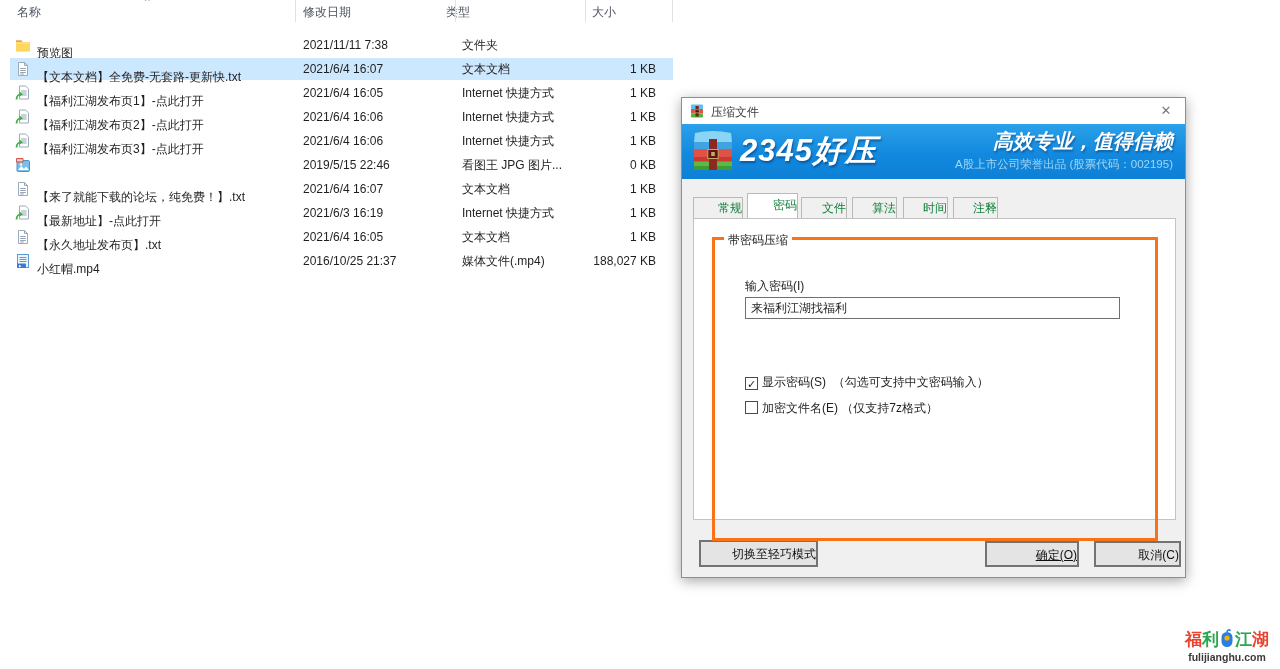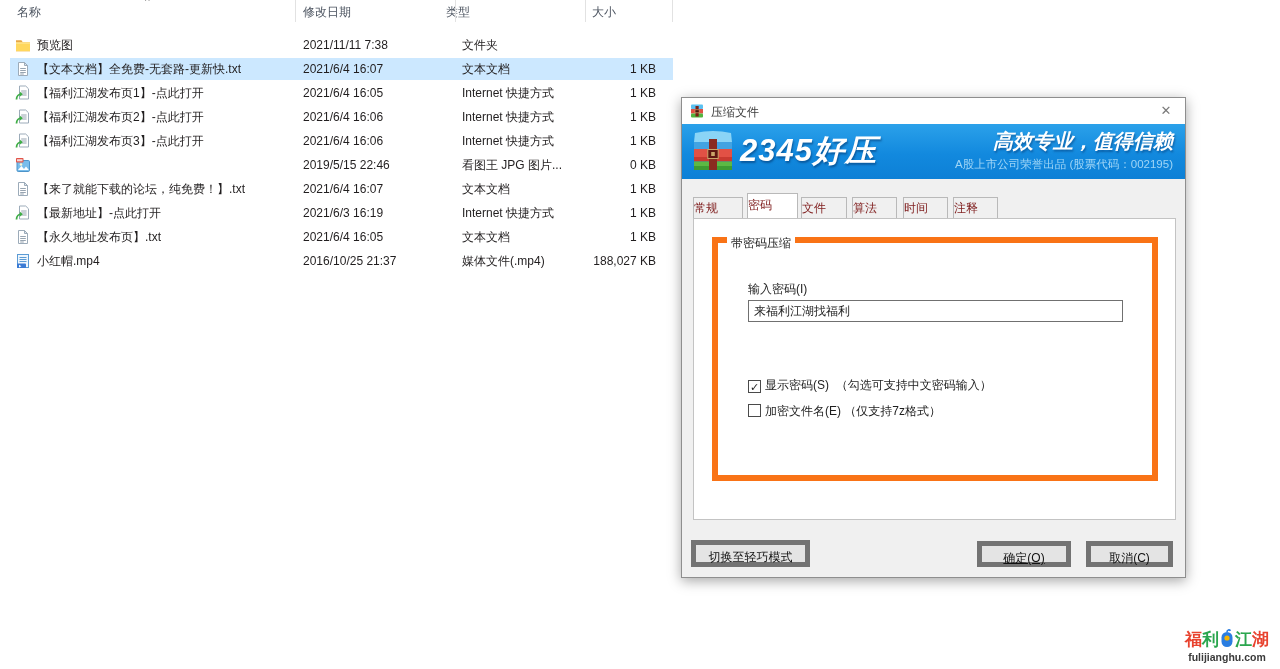--- a/index.html
+++ b/index.html
@@ -9,21 +9,21 @@
   
   .explorer { position:absolute; left:0; top:0; width:680px; height:669px; background:#fff; }
   .hdr { position:absolute; top:0; left:0; width:680px; height:22px; background:#fff; font-size:12px; color:#4c5460; }
   .hdr-cell { position:absolute; top:4px; }
   .sort-caret { position:absolute; left:145px; top:-4px; font-size:10px; color:#8a8a8a; }
   .col-sep { position:absolute; top:0; width:1px; height:22px; background:#e2e2e2; }
   .rows { position:absolute; top:33px; left:0; width:680px; }
   .file-row { position:absolute; left:0; width:673px; height:24px; font-size:12px; color:#211e1f; }
   .file-row.selected .row-bg { position:absolute; left:10px; top:1px; width:663px; height:22px; background:#cce8ff; }
   .ficon { position:absolute; left:15px; top:4px; width:16px; height:16px; }
-  .cell-name { position:absolute; left:37px; top:0; line-height:24px; white-space:nowrap;text-align:center; }
+  .cell-name { position:absolute; left:37px; top:8px; line-height:24px; white-space:nowrap;text-align:center; }
   .cell-date { position:absolute; left:303px; top:0; line-height:24px; white-space:nowrap; }
   .cell-type { position:absolute; left:462px; top:0; line-height:24px; white-space:nowrap; }
   .cell-size { position:absolute; left:540px; top:0; width:116px; line-height:24px; text-align:right; white-space:nowrap; }
 
   
   .dialog { position:absolute; left:681px; top:97px; width:505px; height:481px; background:#f0f0f0;
             border:1px solid #8e8e8e; box-shadow:0 3px 12px rgba(0,0,0,.35); }
   .titlebar { position:absolute; left:0; top:0; width:100%; height:26px; background:#ffffff; }
   .titlebar-icon { position:absolute; left:7px; top:5px; width:16px; height:16px; }
   .titlebar-text { position:absolute; left:29px; top:6px; font-size:12px; color:#3c3c3c; }
@@ -33,38 +33,38 @@
             background:linear-gradient(180deg,#2ba1ea 0%,#1289de 55%,#0d80d6 100%); }
   .banner-logo { position:absolute; left:9px; top:5px; }
   .brand { position:absolute; left:58px; top:6px; font-size:31px; font-weight:bold; font-style:italic;
            color:#ffffff; letter-spacing:1px; text-shadow:1px 2px 2px rgba(0,45,100,.5); white-space:nowrap; }
   .slogan { position:absolute; right:12px; top:4px; font-size:20px; font-weight:bold; font-style:italic;
             color:#ffffff; text-shadow:1px 2px 2px rgba(0,45,100,.45); white-space:nowrap; }
   .sub-slogan { position:absolute; right:12px; top:33px; font-size:11.5px; color:#9fd5f6; white-space:nowrap; }
 
   .tabs { position:absolute; left:0; top:95px; width:100%; height:25px; }
   .tab { position:absolute; top:4px; height:21px; background:#f0f0f0; border:1px solid #b9b9b9; border-bottom:none;
-         font-size:12px; text-align:left; line-height:20px; color:#7f1d1d; cursor:pointer; }
+         font-size:12px; text-align:right; line-height:20px; color:#15803d; cursor:pointer; }
   .tab.active { top:0; height:25px; background:#ffffff; z-index:3; line-height:22px; }
 
   .panel { position:absolute; left:11px; top:120px; width:483px; height:302px; background:#ffffff;
            border:1px solid #c3c3c3; z-index:1; }
-  .groupbox { position:absolute; left:18px; top:18px; width:446px; height:244px; border:6px solid #f97316; }
+  .groupbox { position:absolute; left:18px; top:18px; width:446px; height:304px; border:3px solid #f97316; }
   .gb-label { position:absolute; left:9px; top:-8px; background:#ffffff; padding:0 4px; font-size:12px; color:#1e1e1e; }
   .field-label { position:absolute; left:30px; top:38px; font-size:12px; color:#1e1e1e; }
   .pwd-input { position:absolute; left:30px; top:57px; width:375px; height:22px; border:1px solid #707070;
                background:#fff; font-size:12px; padding:0 5px; color:#1e1e1e; font-family:inherit; }
   .cb-row { position:absolute; left:30px; height:16px; font-size:12px; color:#1e1e1e; line-height:15px; }
   .cb-row.row1 { top:135px; } .cb-row.row2 { top:161px; }
   .cb { display:inline-block; width:13px; height:13px; border:1px solid #4a4a4a; background:#fff;
         vertical-align:-2px; margin-right:4px; text-align:center; line-height:12px; font-size:11px; color:#1e1e1e; }
 
   .bottom-bar { position:absolute; left:0; top:422px; width:100%; height:59px; }
-  .btn { position:absolute; background:#e4e4e4; border:5px solid #737373; font-size:12px; color:#111;
-         text-align:center; cursor:pointer; font-family:inherit; }
+  .btn { position:absolute; background:#e4e4e4; border:2px solid #737373; font-size:12px; color:#111;
+         text-align:right; cursor:pointer; font-family:inherit;margin-left:8px; }
   .btn-lite { left:9px; top:20px; width:119px; height:27px; line-height:25px; }
   .btn-ok { left:295px; top:21px; width:94px; height:26px; line-height:24px;text-decoration:underline; }
   .btn-cancel { left:404px; top:21px; width:87px; height:26px; line-height:24px; }
 
   
   .watermark { position:absolute; right:8px; bottom:6px; width:90px; text-align:center; }
   .wm-chars { font-size:17px; font-weight:bold; white-space:nowrap; line-height:20px; }
   .wm-mouse { display:inline-block; vertical-align:-3px; margin:0 1px; }
   .wm-domain { font-size:10.5px; font-weight:bold; color:#3a3a3a; margin-top:1px; }
 </style>

